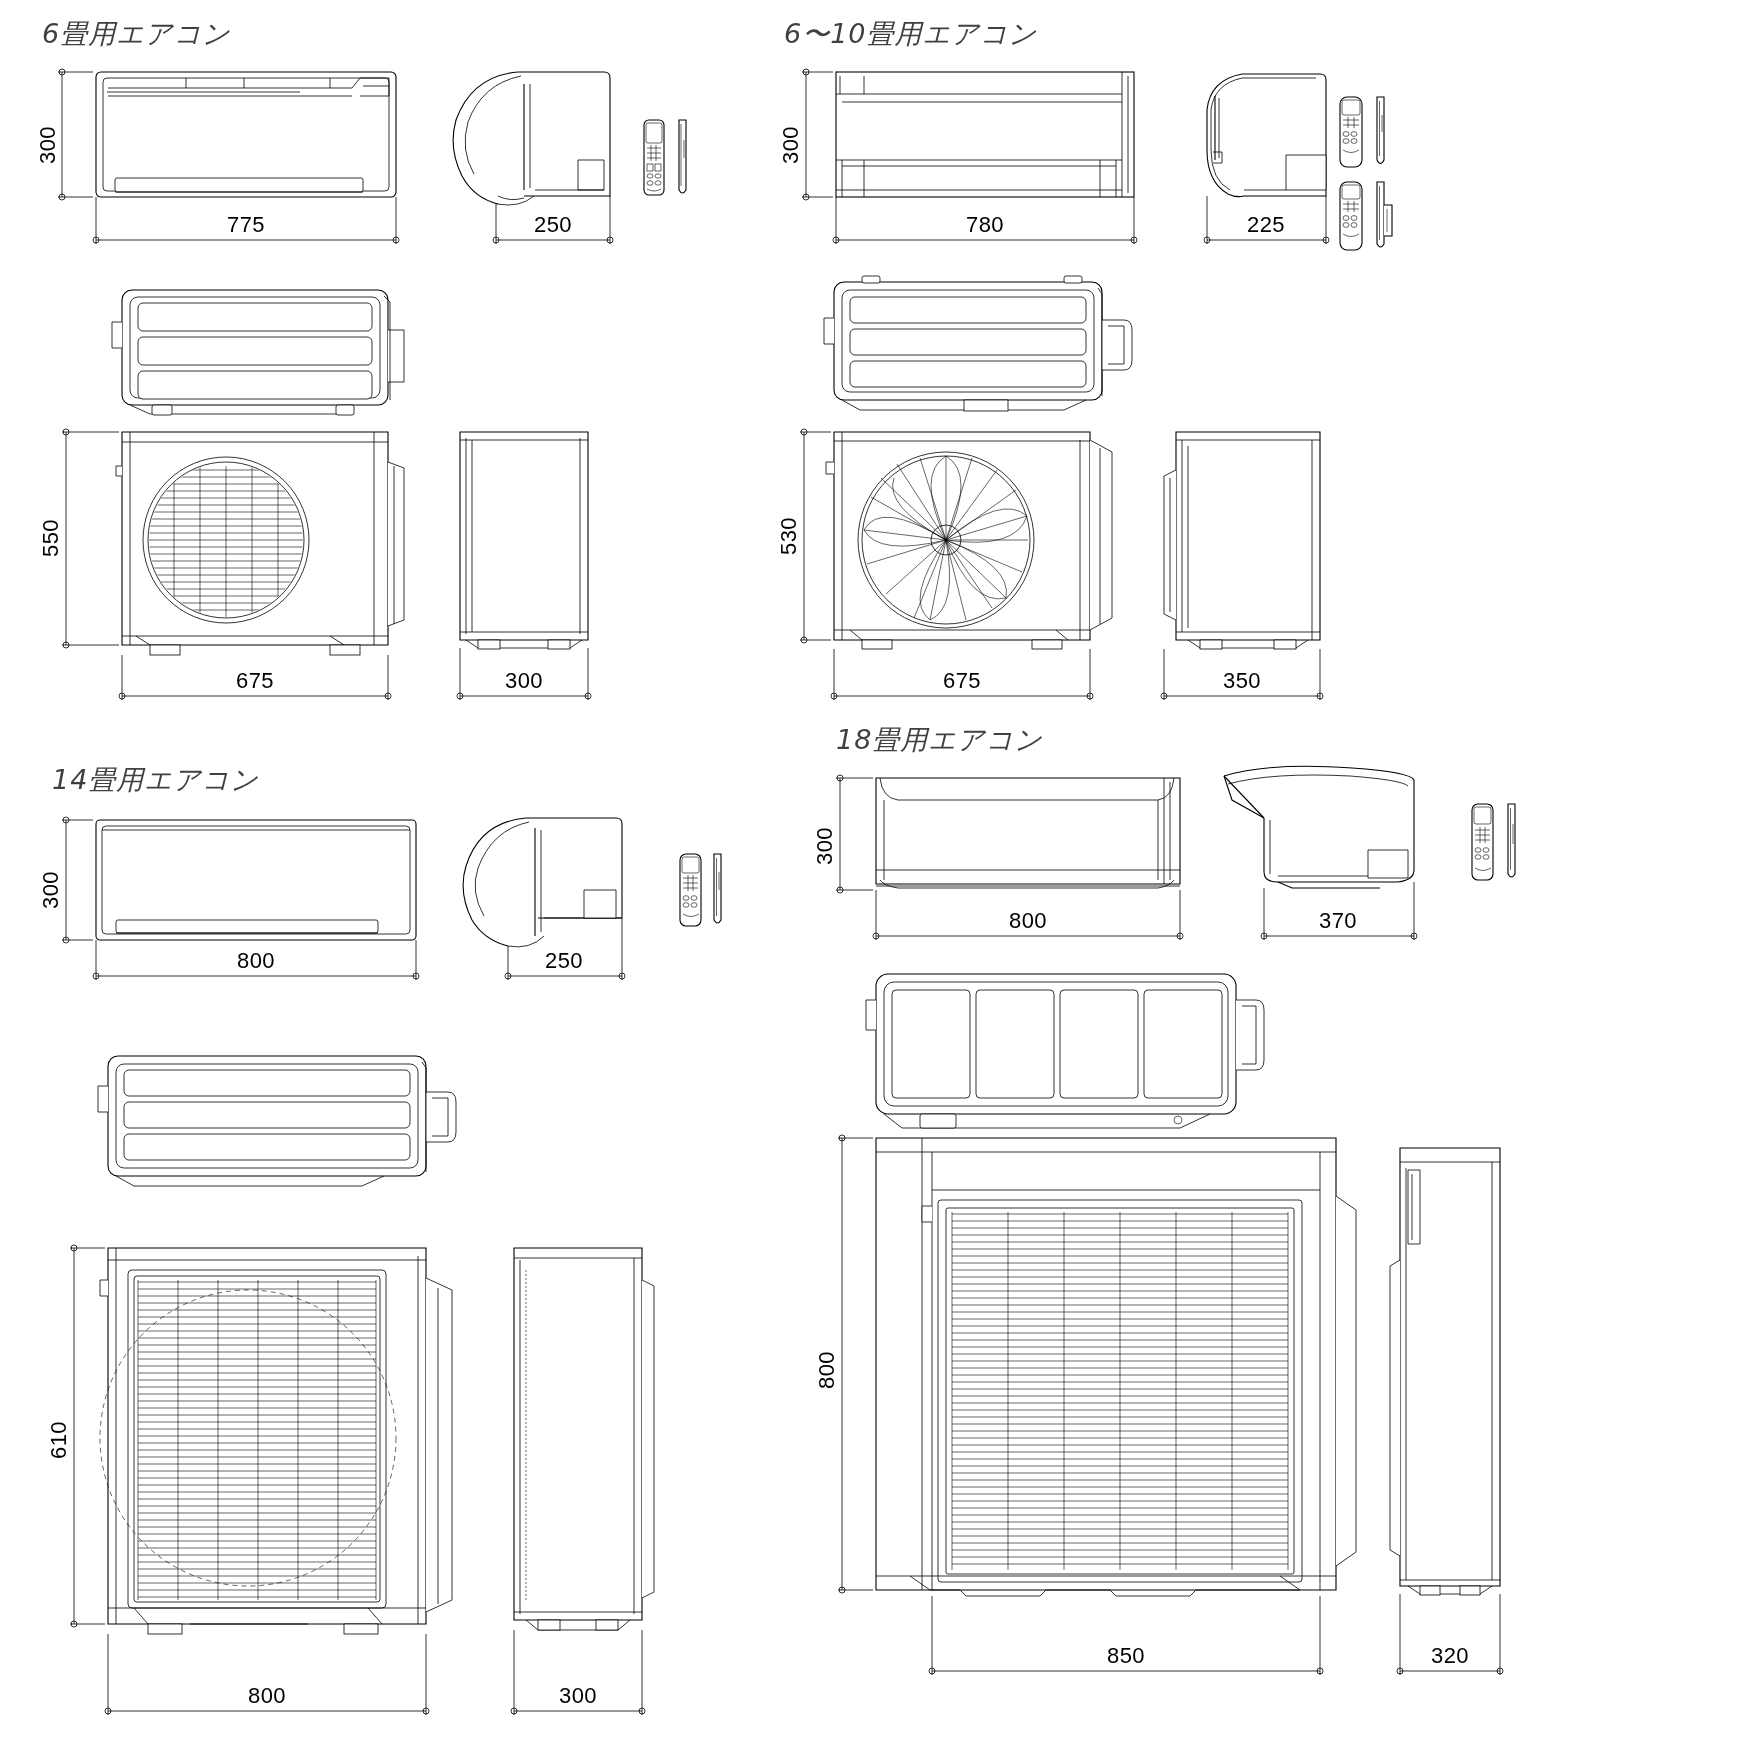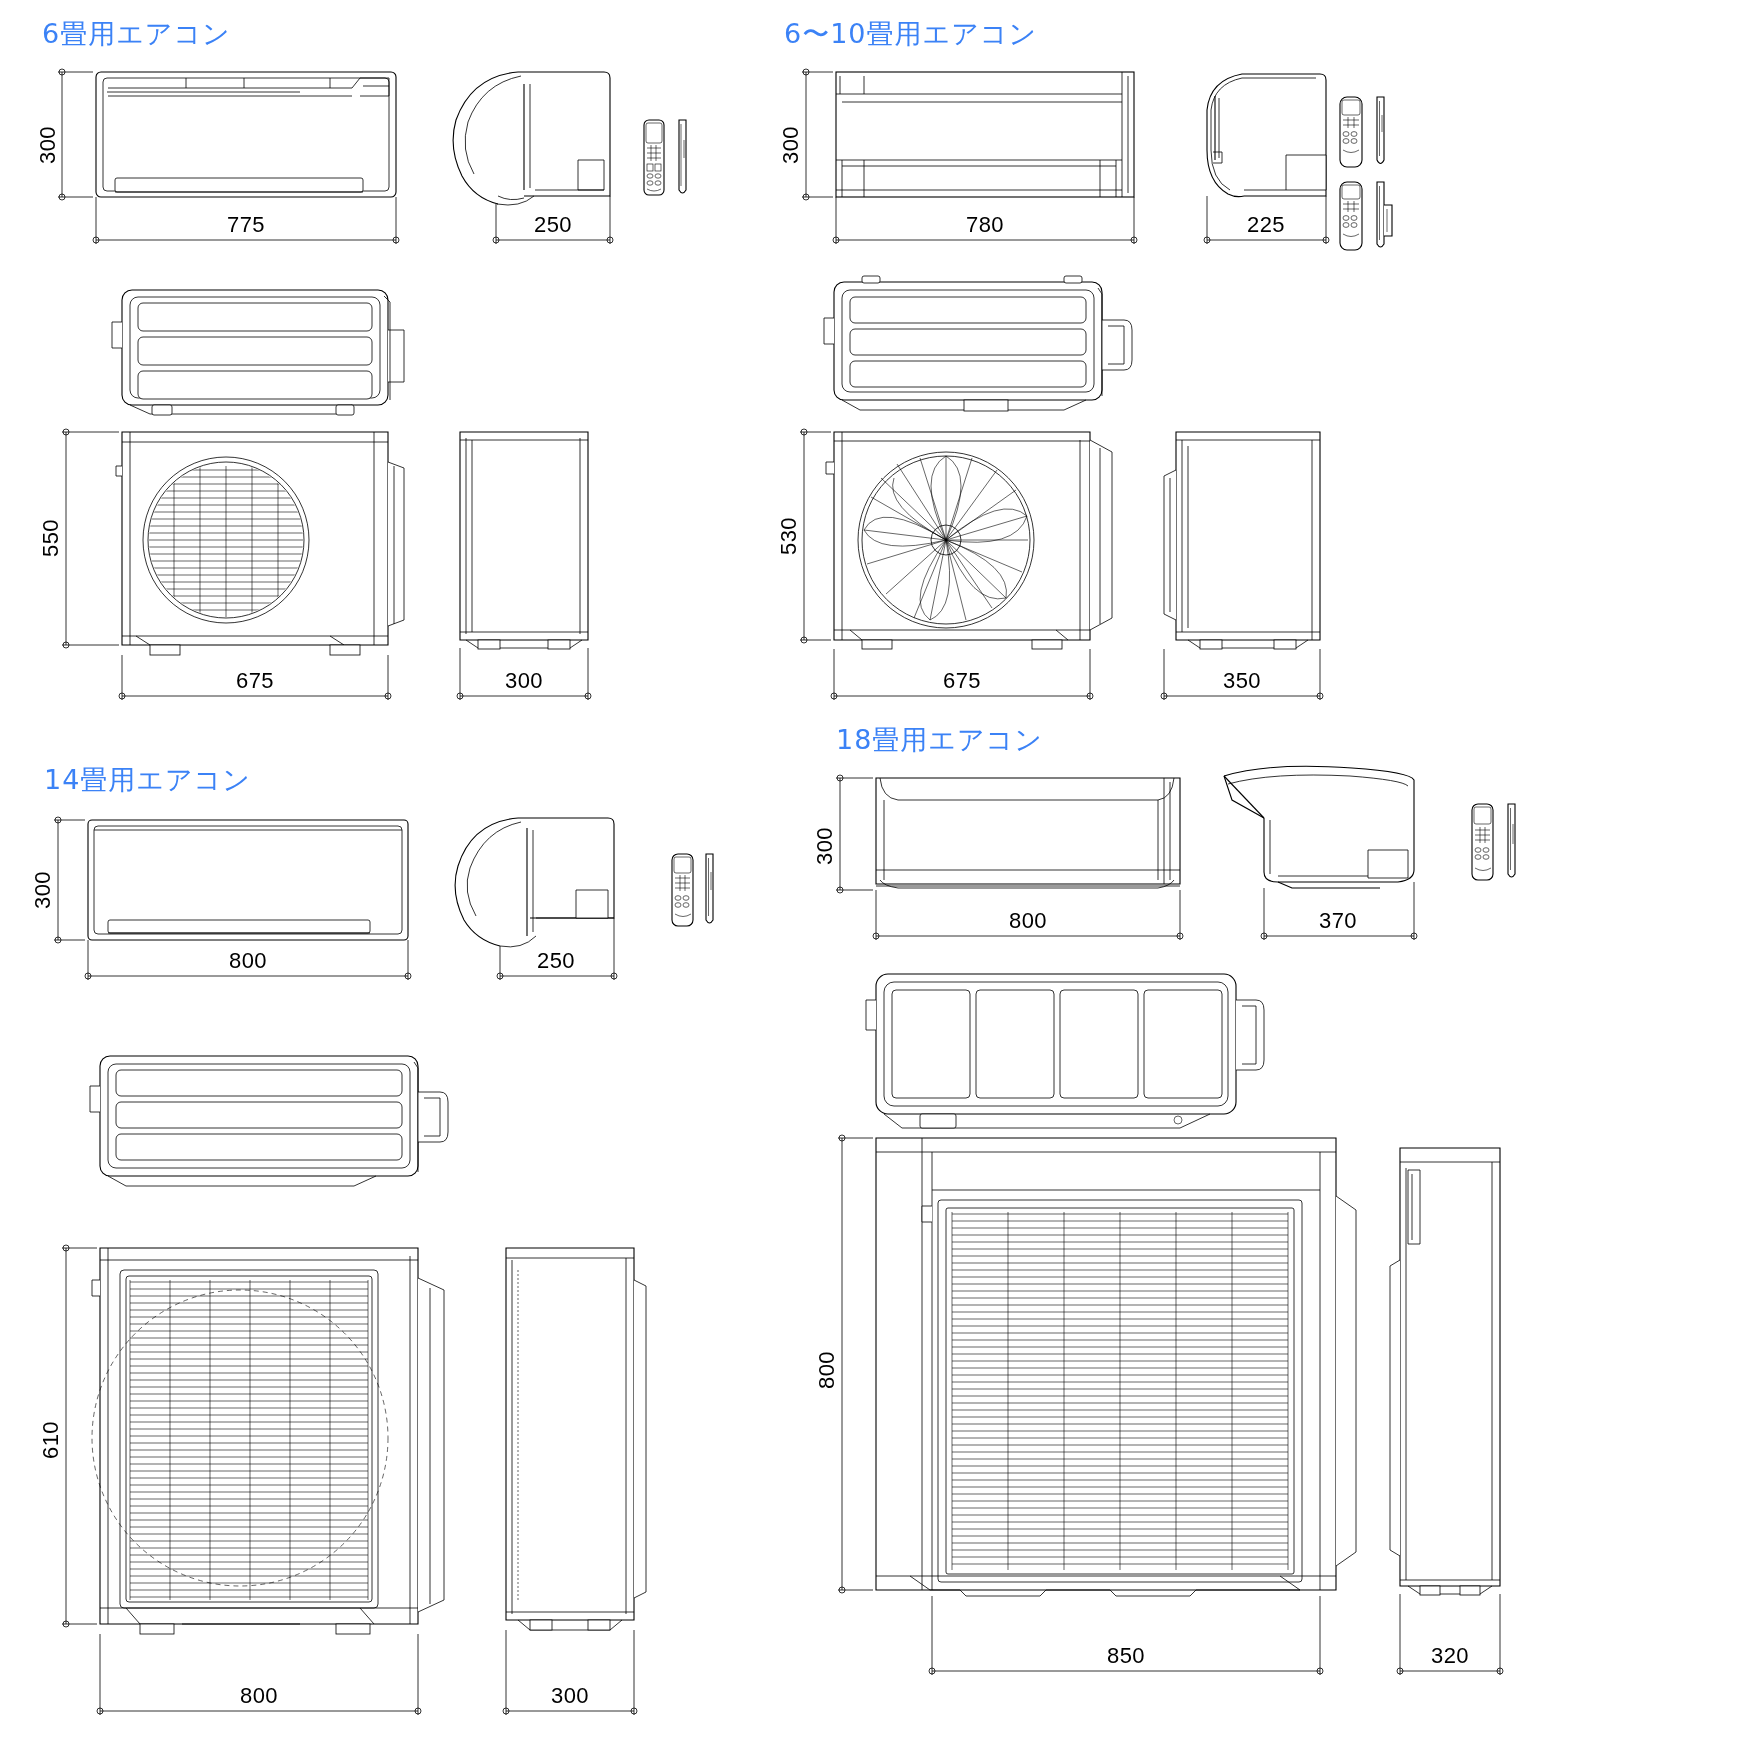--- a/index.html
+++ b/index.html
@@ -11,23 +11,24 @@
     position:relative;
     overflow:hidden;
   }
   .sheet{position:relative;width:1741px;height:1760px;}
   .quad{position:absolute;}
   .q-title{
     position:absolute;
     font-size:27px;
     letter-spacing:1px;
     font-weight:500;
-    color:#3b82f6;
+    color:#404040;
     white-space:nowrap;
     font-family:"DejaVu Sans","Liberation Sans",sans-serif;
+    font-style:italic;
   }
   svg{display:block;overflow:visible;}
   .dimtext{
     font-family:"Liberation Sans","DejaVu Sans",sans-serif;
     font-size:22px;
     fill:#000;
     letter-spacing:0.5px;
   }
   .ln{fill:none;stroke:#000;stroke-width:1.1;}
   .ln-thin{fill:none;stroke:#000;stroke-width:0.8;}
@@ -387,21 +388,21 @@
         <path d="M400 649 L400 700"></path>
         <path d="M556 649 L556 700"></path>
         <path d="M400 696 L556 696"></path>
         <circle cx="400" cy="696" r="3" fill="none"></circle>
         <circle cx="556" cy="696" r="3" fill="none"></circle>
       </g>
       <text class="dimtext" x="478" y="688" text-anchor="middle">350</text>
     </svg>
   </div>
 
-  <div class="quad" style="left:0;top:740px;width:780px;height:1020px;">
+  <div class="quad" style="left:8px;top:740px;width:780px;height:1020px;">
 
     <div class="q-title" style="left:44px;top:22px;">14畳用エアコン</div>
 
     <svg width="780" height="1020" viewBox="0 0 780 1020">
 
       <g>
         <rect class="ln fillw" x="88" y="80" width="320" height="120" rx="4"></rect>
         <rect class="ln-thin fillw" x="94" y="86" width="308" height="108" rx="4"></rect>
         <path class="ln-thin" d="M94 90 L402 90"></path>
         <rect class="ln-thin fillw" x="108" y="180" width="262" height="13" rx="2"></rect>

